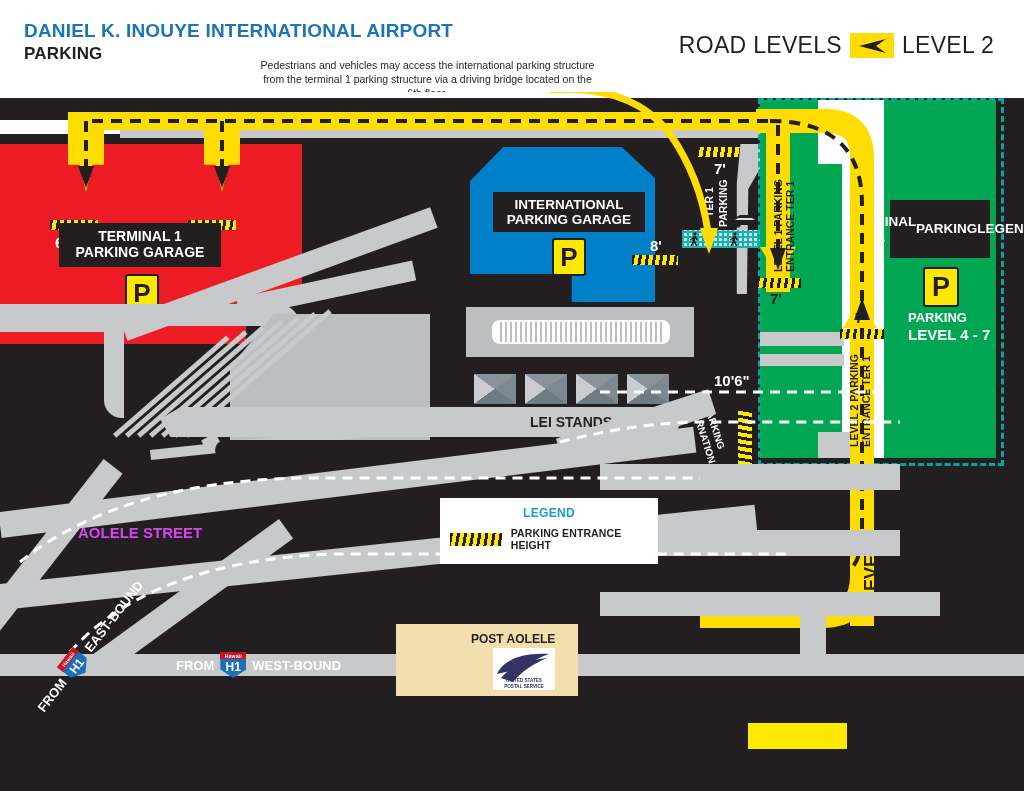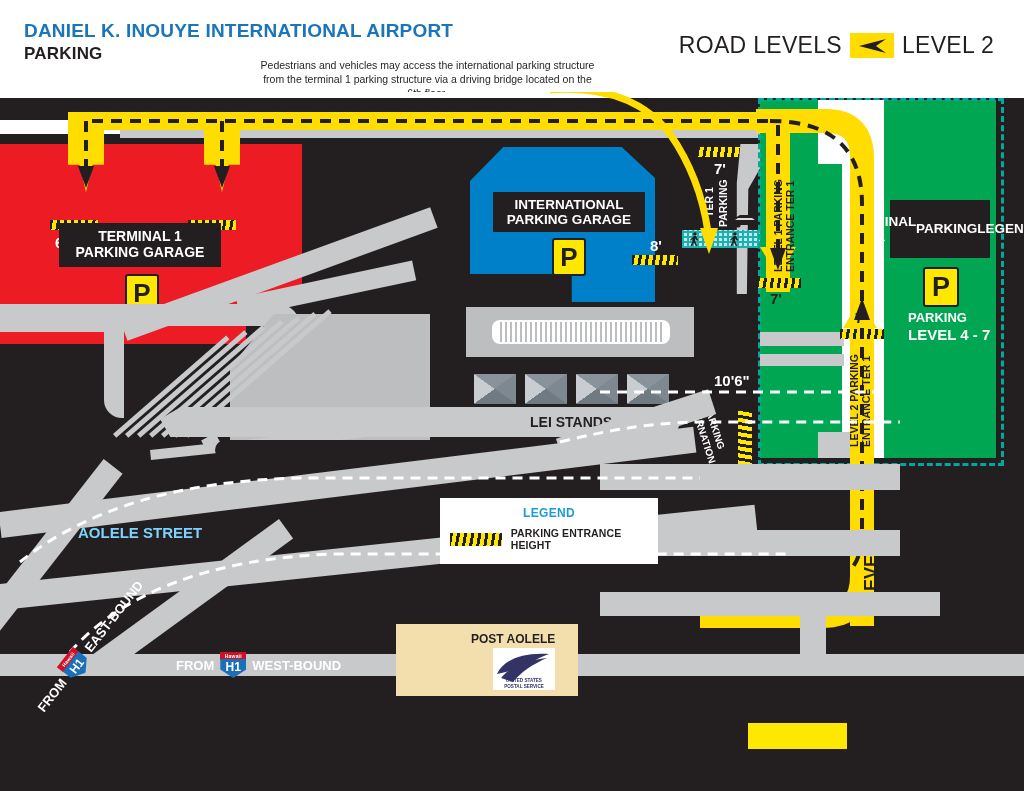--- a/index.html
+++ b/index.html
@@ -76,21 +76,21 @@
   .sw-bridge i{position:absolute;inset:0;background:
       repeating-linear-gradient(90deg,#00A99D 0 2px,rgba(0,0,0,0) 2px 5px),
       repeating-linear-gradient(0deg,#00A99D 0 2px,rgba(0,0,0,0) 2px 5px);}
   .sw-height{width:58px;height:13px;background:#FFE800;position:relative;overflow:hidden;}
   .sw-height i{position:absolute;inset:0;background:repeating-linear-gradient(100deg,#231F20 0 3px,#FFE800 3px 7px);}
 
   
   .po-title{position:absolute;font-weight:bold;font-size:12px;color:#231F20;}
 
   
-  .street{position:absolute;color:#7dd3fc;font-weight:bold;}
+  .street{position:absolute;color:#d946ef;font-weight:bold;}
 
   
   .shield{position:relative;display:inline-block;width:30px;height:26px;vertical-align:middle;}
   .shield .top{position:absolute;left:2px;top:0;width:26px;height:8px;background:#CE1126;color:#fff;
      font-size:5px;font-weight:bold;text-align:center;line-height:8px;letter-spacing:.2px;}
   .shield .body{position:absolute;left:2px;top:7px;width:26px;height:19px;background:#1B6FB8;
      color:#fff;font-size:12px;font-weight:bold;text-align:center;line-height:17px;
      clip-path:polygon(0 0,100% 0,100% 55%,50% 100%,0 55%);}
 
   .fromlbl{position:absolute;color:#fff;font-weight:bold;font-size:13px;display:flex;align-items:center;gap:4px;white-space:nowrap;}

